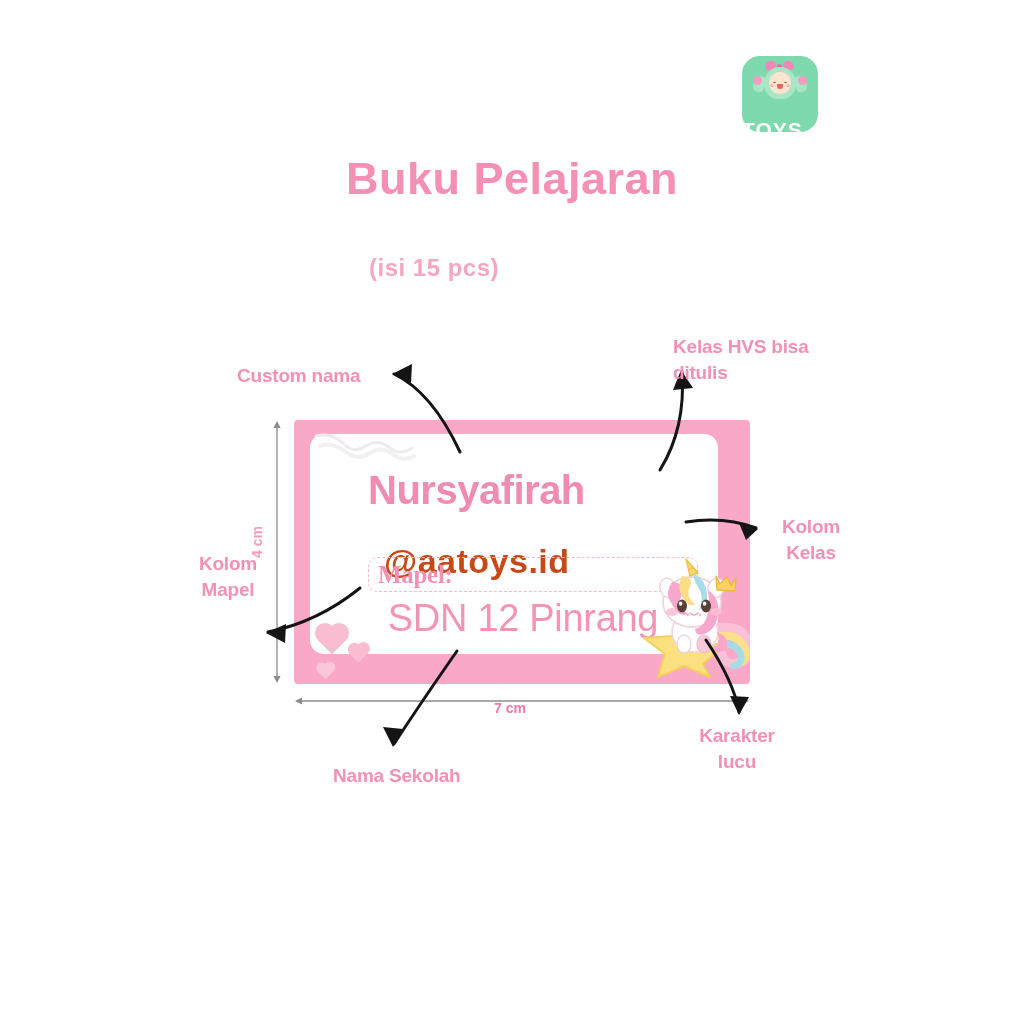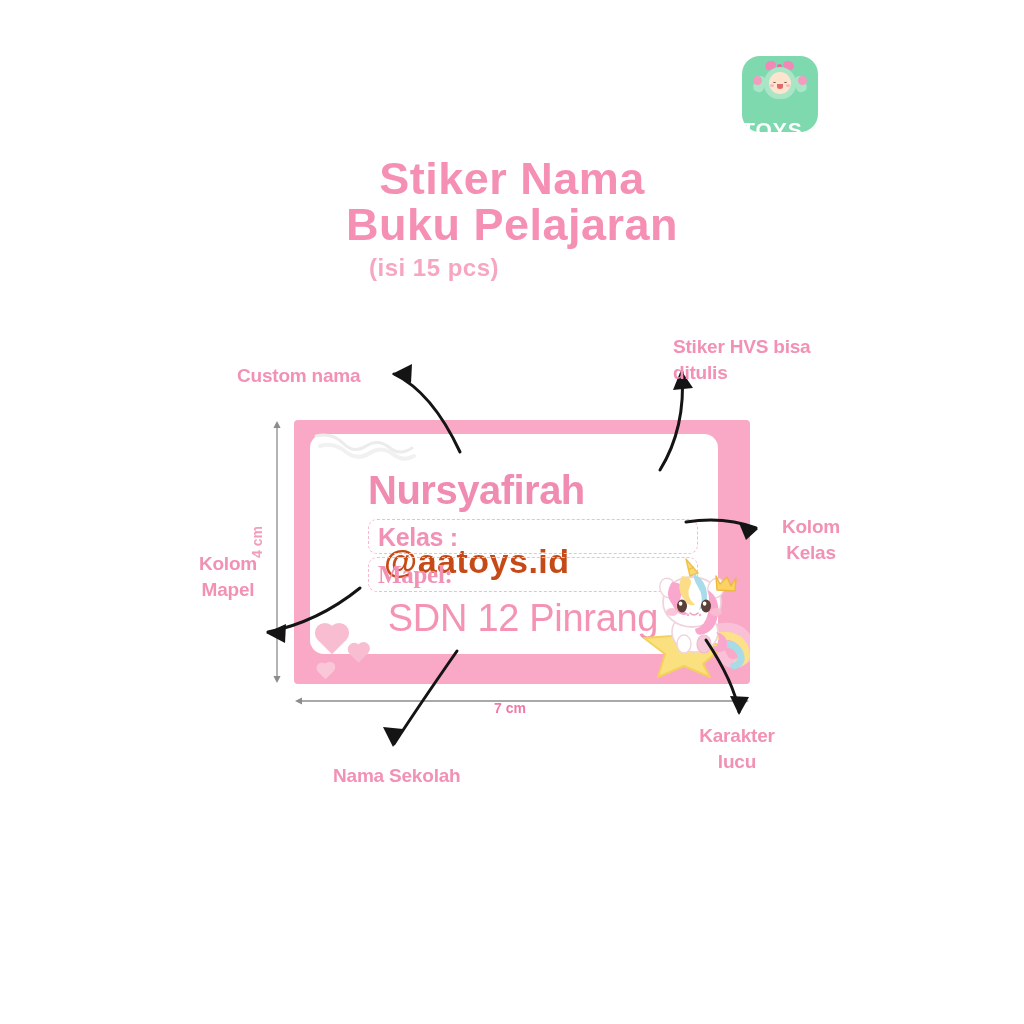--- a/index.html
+++ b/index.html
@@ -319,40 +319,36 @@
   <div class="logo-eye r"></div>
   <div class="logo-cheek l"></div>
   <div class="logo-cheek r"></div>
   <div class="logo-mouth"></div>
   <div id="logo-aa">AA</div>
   <div id="logo-toys">TOYS</div>
   <div id="logo-tagline">Hadiah Terbaik Anak</div>
 </div>
 
 <div id="headline">
-  <span class="l1">Stiker Nama</span>
   <span class="l2">Buku Pelajaran</span>
 </div>
 <div id="subtitle">(isi 15 pcs)</div>
 
 <div id="sticker-card">
   <div id="card-inner">
 
     <svg id="card-squiggle" viewBox="0 0 110 36">
       <path d="M2 6 Q18 2 30 14 Q40 24 52 16 Q64 8 76 18 Q86 26 98 18" fill="none" stroke="#ececec" stroke-width="3" stroke-linecap="round"></path>
       <path d="M6 16 Q20 12 32 22 Q44 31 56 23 Q68 15 80 25 Q90 32 100 26" fill="none" stroke="#f1f1f1" stroke-width="4" stroke-linecap="round"></path>
     </svg>
 
     <div id="card-watermark">@aatoys.id</div>
 
     <div id="card-name">Nursyafirah</div>
 
-    <div class="card-field" id="field-kelas">
-      <span class="card-field-label">Kelas :</span>
-    </div>
     <div class="card-field" id="field-mapel">
       <span class="card-field-label">Mapel:</span>
     </div>
 
     <div id="card-school">SDN 12 Pinrang</div>
 
     <div class="heart" id="heart-big"></div>
     <div class="heart" id="heart-mid"></div>
     <div class="heart" id="heart-small"></div>
 
@@ -434,21 +430,21 @@
     <path d="M392 374 L412 364 L411 383 Z"></path>
     <path d="M681 370 L693 388 L673 390 Z"></path>
     <path d="M758 529 L739 523 L746 540 Z"></path>
     <path d="M266 633 L286 624 L285 643 Z"></path>
     <path d="M393 747 L383 727 L403 729 Z"></path>
     <path d="M739 715 L730 696 L749 697 Z"></path>
   </g>
 </svg>
 
 <div class="annotation" id="anno-custom-nama">Custom nama</div>
-<div class="annotation" id="anno-stiker-hvs">Stiker HVS bisa
+<div class="annotation" id="anno-stiker-hvs">Kelas HVS bisa
 ditulis</div>
 <div class="annotation" id="anno-kolom-kelas">Kolom
 Kelas</div>
 <div class="annotation" id="anno-kolom-mapel">Kolom
 Mapel</div>
 <div class="annotation" id="anno-nama-sekolah">Nama Sekolah</div>
 <div class="annotation" id="anno-karakter-lucu">Karakter
 lucu</div>
 
 </body></html>

